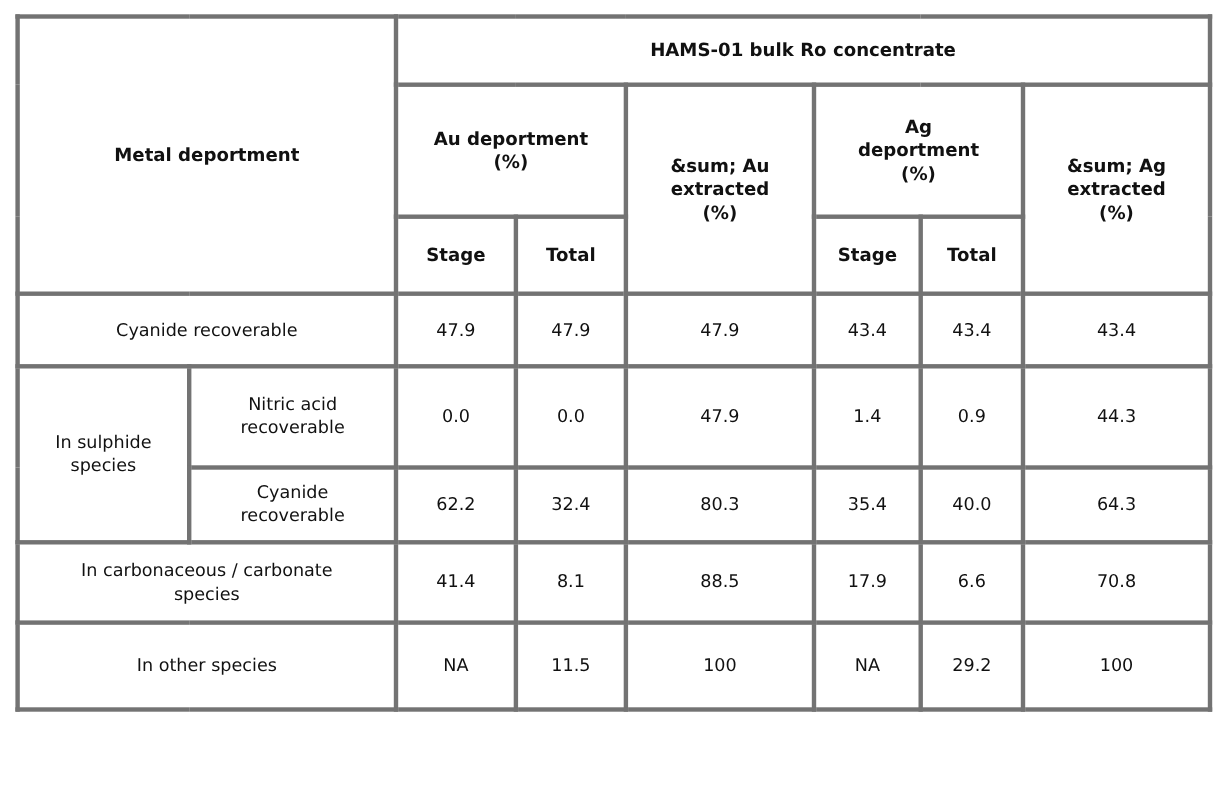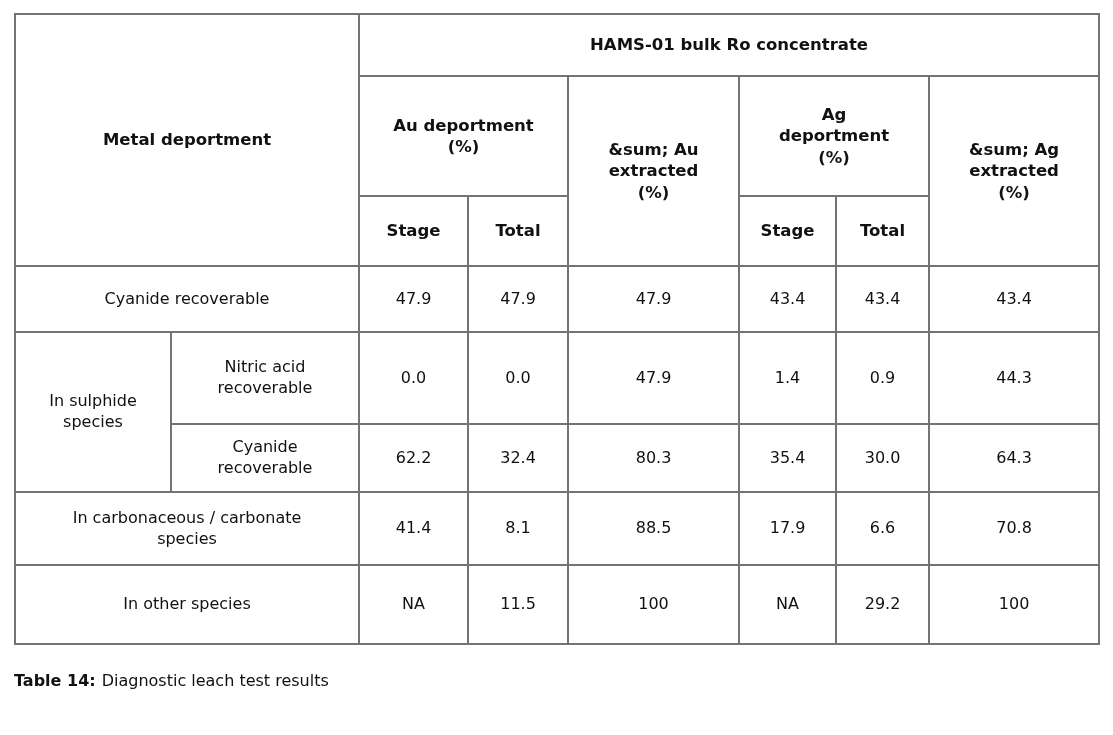--- a/index.html
+++ b/index.html
@@ -16,21 +16,21 @@
     padding: 13px 0 0 14px;
     font-family: "DejaVu Sans", "Liberation Sans", sans-serif;
     color: #111111;
   }
   table.leach {
     border-collapse: collapse;
     table-layout: fixed;
     width: 1086px;
   }
   table.leach td {
-    border: 2px solid #737373;
+    border: 4px solid #737373;
     text-align: center;
     vertical-align: middle;
     padding: 4px 10px;
     font-size: 16px;
     line-height: 1.3;
     white-space: pre-line;
     overflow: hidden;
     box-sizing: border-box;
   }
   table.leach td.hdr {
@@ -125,21 +125,21 @@
       <td>44.3</td>
     </tr>
 
     <tr class="rb3">
       <td>Cyanide
 recoverable</td>
       <td>62.2</td>
       <td>32.4</td>
       <td>80.3</td>
       <td>35.4</td>
-      <td>30.0</td>
+      <td>40.0</td>
       <td>64.3</td>
     </tr>
 
     <tr class="rb4">
       <td colspan="2">In carbonaceous / carbonate
 species</td>
       <td>41.4</td>
       <td>8.1</td>
       <td>88.5</td>
       <td>17.9</td>
@@ -152,17 +152,14 @@
       <td>NA</td>
       <td>11.5</td>
       <td>100</td>
       <td>NA</td>
       <td>29.2</td>
       <td>100</td>
     </tr>
   </tbody>
     </table>
 
-  <div class="caption">
-    <span class="cap-label">Table 14:</span><span>Diagnostic leach test results</span>
-  </div>
 
 </div>
 
 </body></html>

